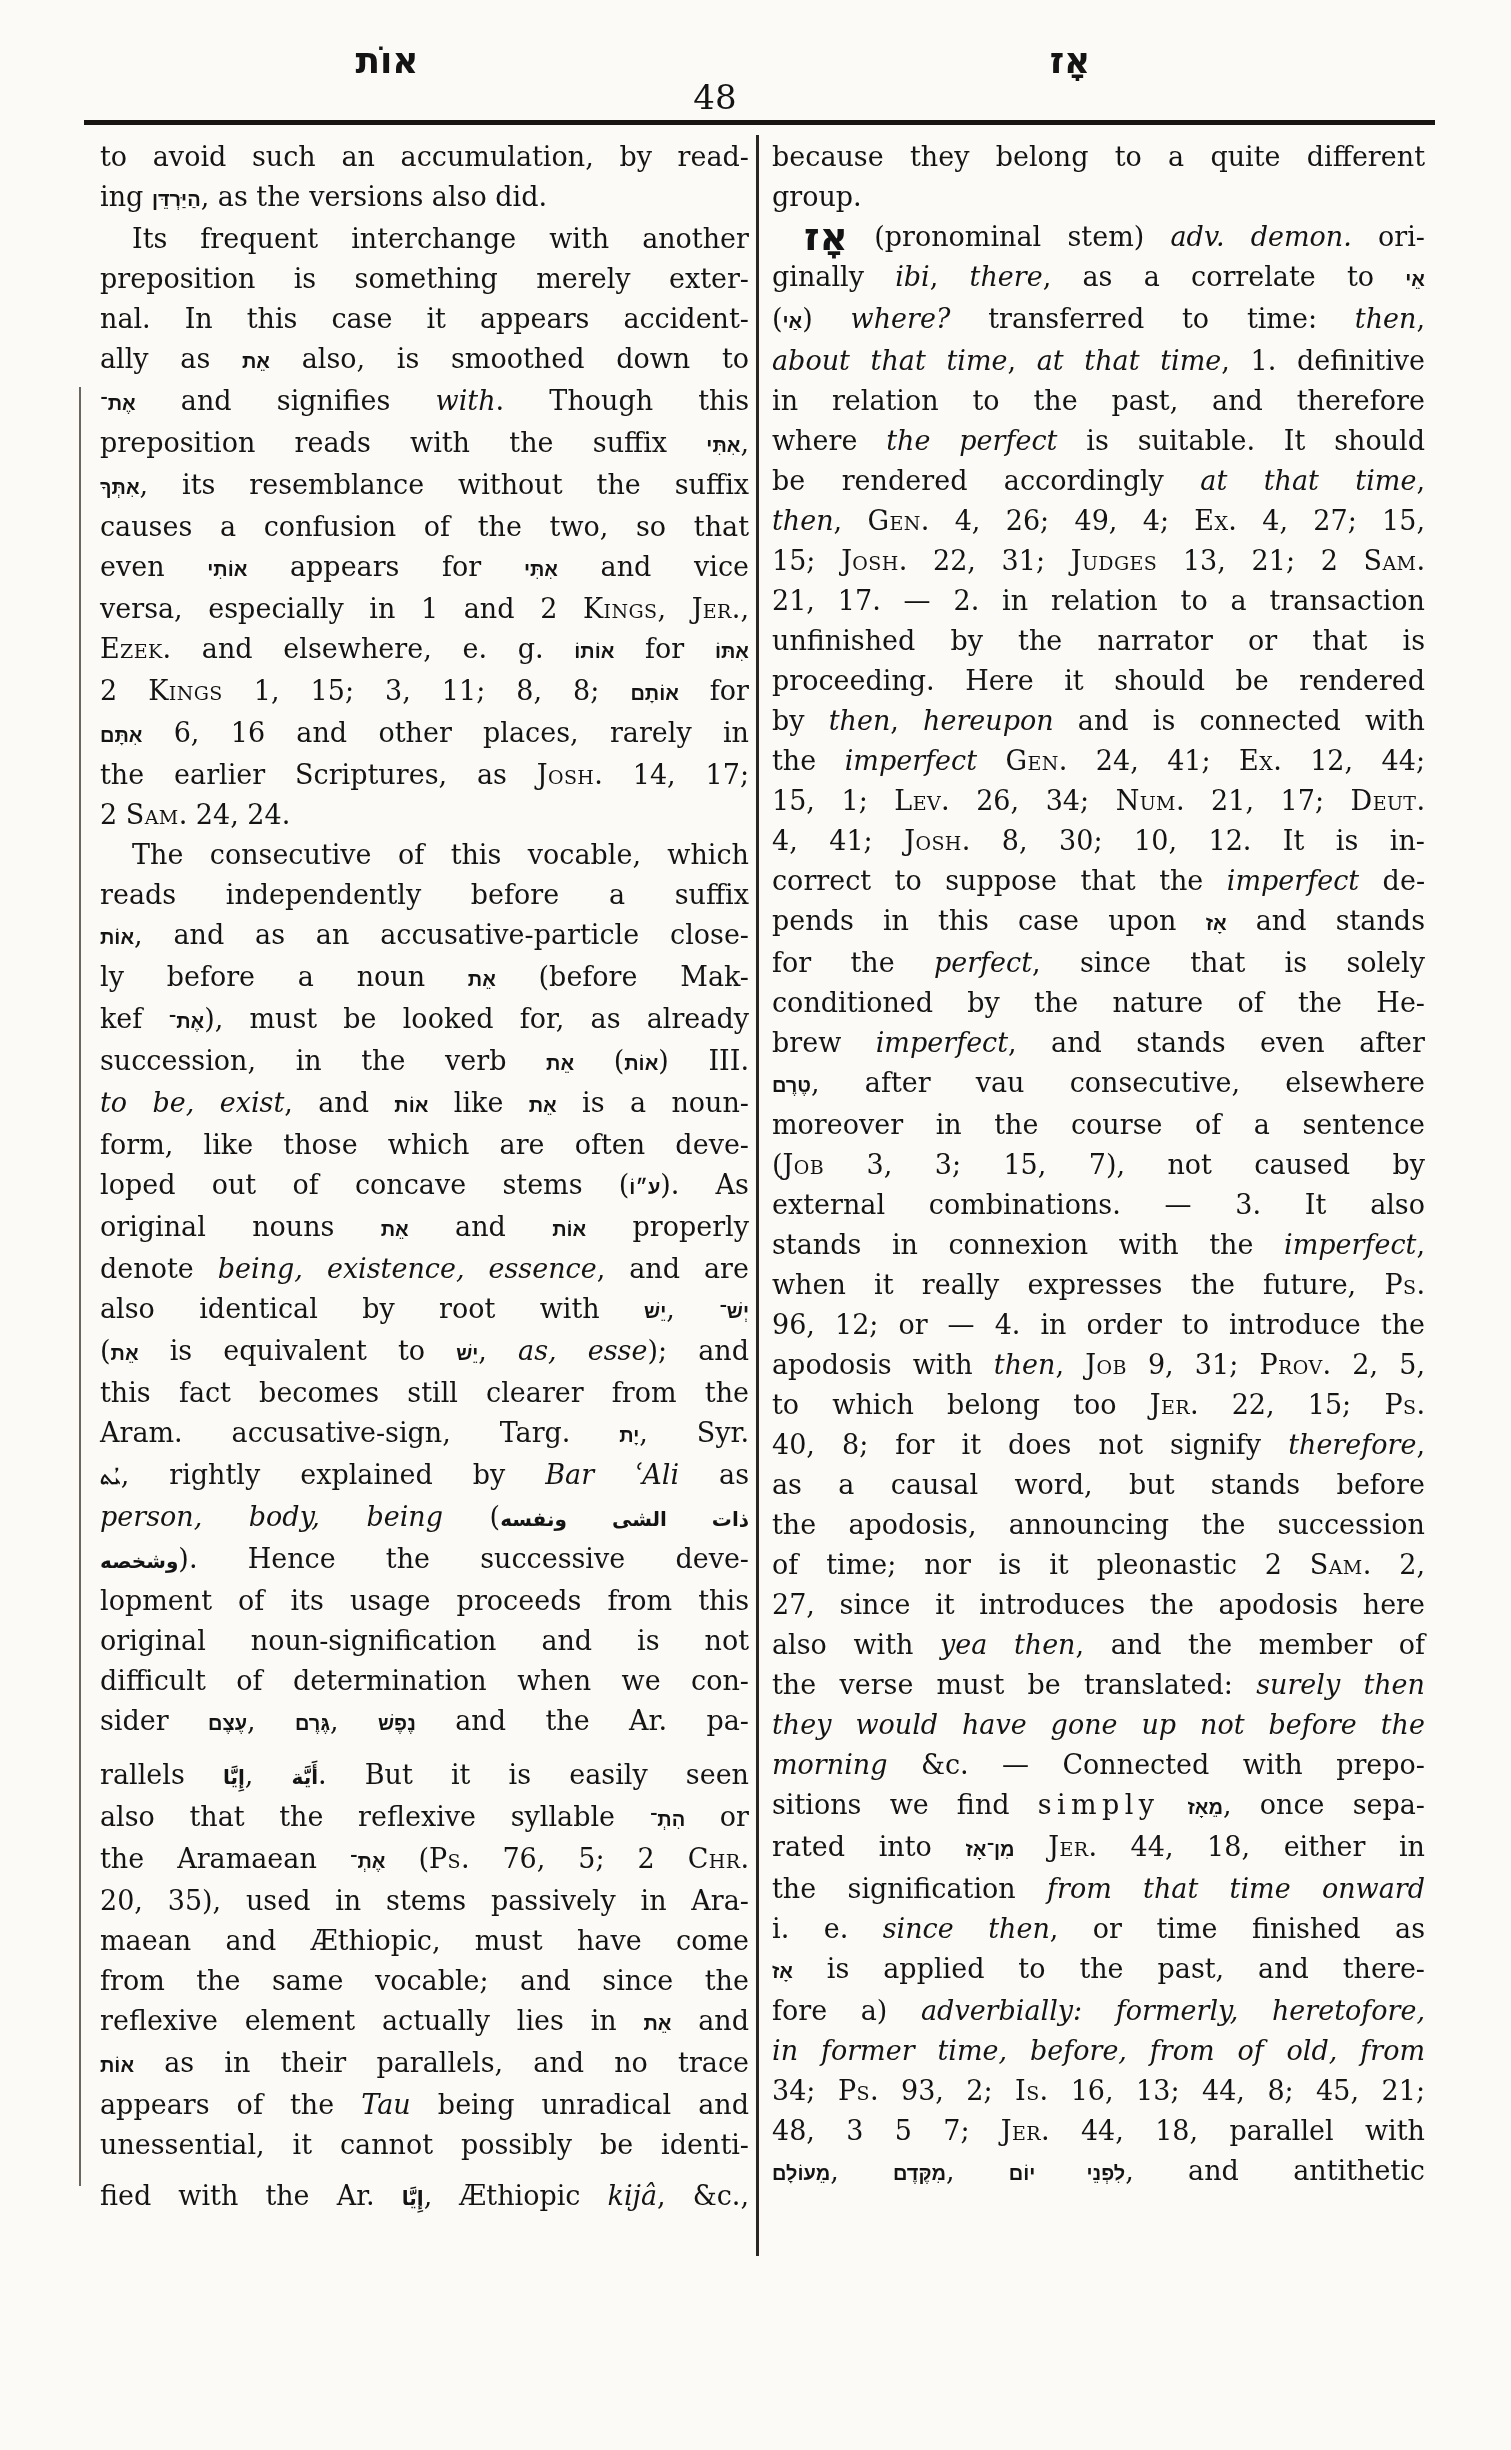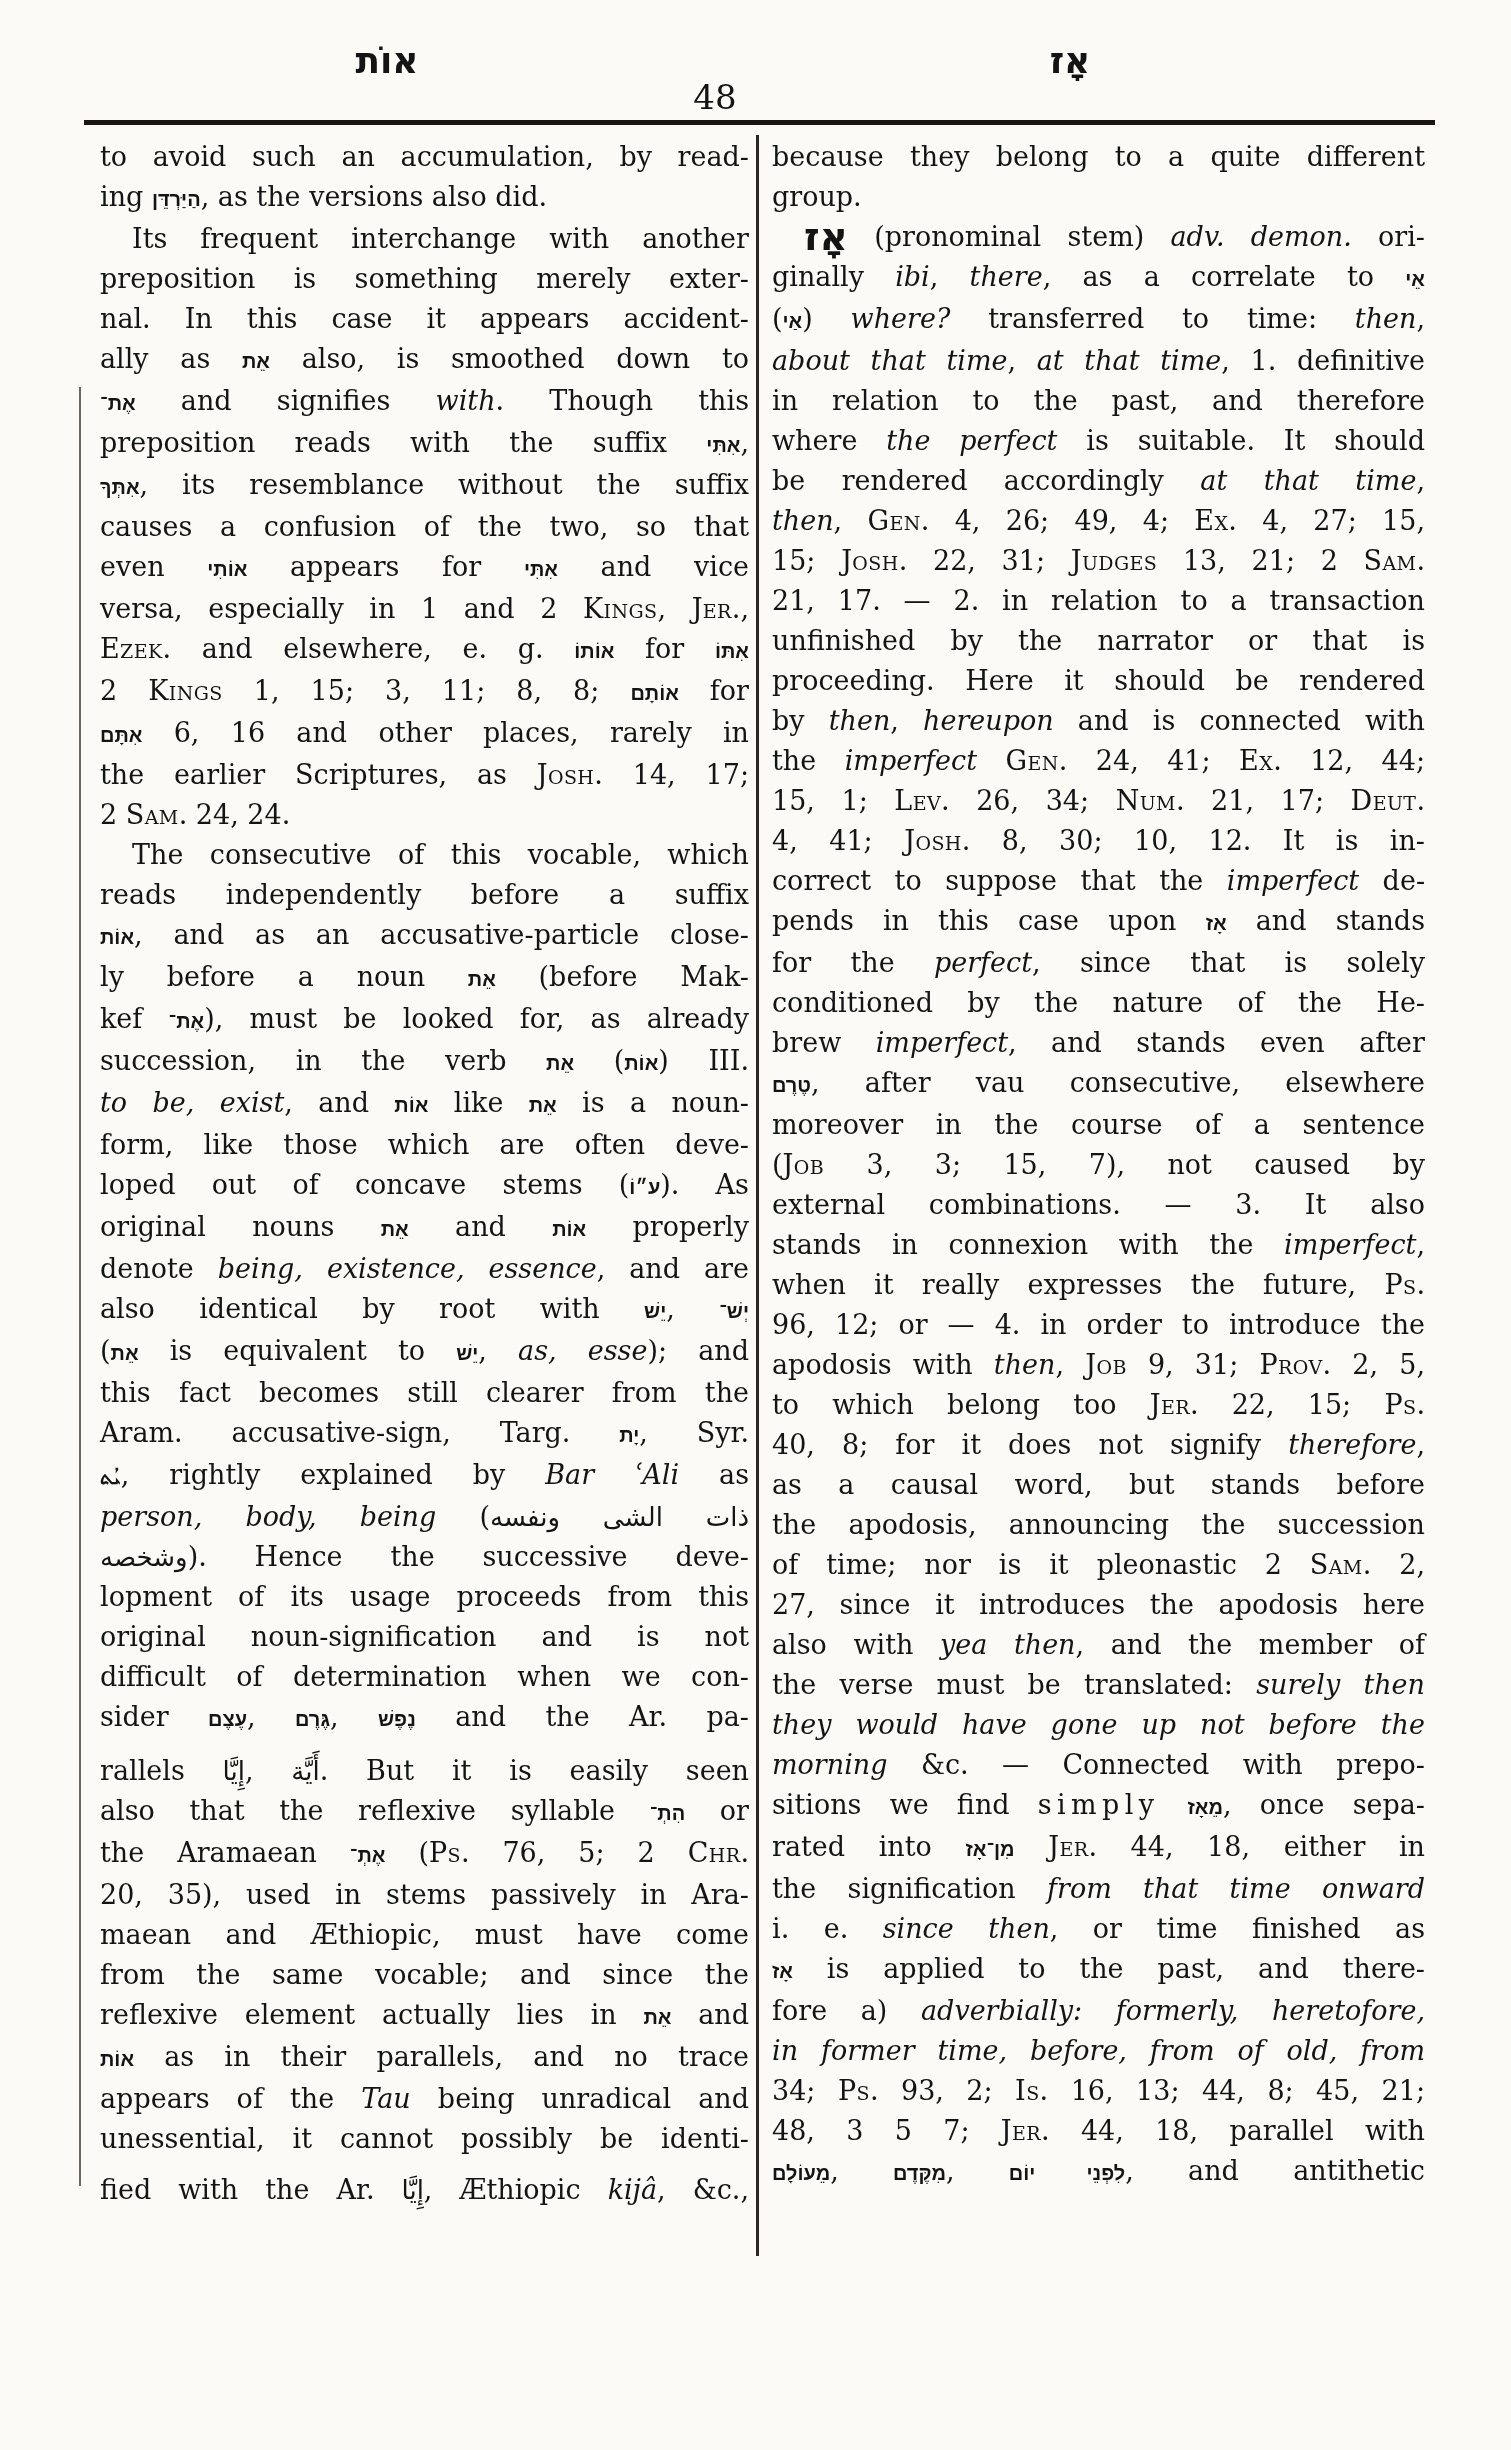--- a/index.html
+++ b/index.html
@@ -36,21 +36,22 @@
   .line.ind{text-indent:32px;}
   .line.gap{margin-top:11.7px;}
   .seg-i{font-style:italic;}
   .seg-sc{font-variant:small-caps;letter-spacing:0.4px;}
   .seg-he,.seg-sy{
     font-family:Liberation Sans, sans-serif;
     font-weight:bold;font-size:20px;
   }
   .seg-ar{
     font-family:"DejaVu Sans","Liberation Sans",sans-serif;
-    font-size:26px;
+    font-size:20px;
+    font-weight:bold;
   }
   .seg-heL{
     font-family:"DejaVu Sans","Liberation Sans",sans-serif;
     font-weight:bold;font-size:39px;line-height:1;vertical-align:-3.6px;
   }
   .seg-sp{letter-spacing:5.4px;}
 </style>
 </head>
 <body>
 

